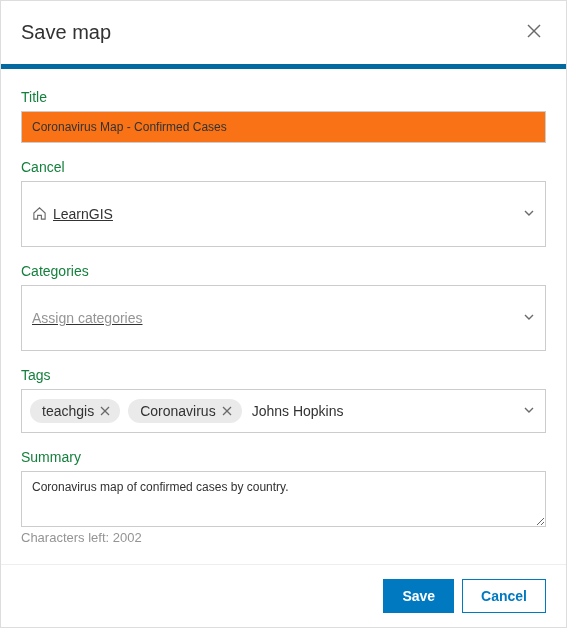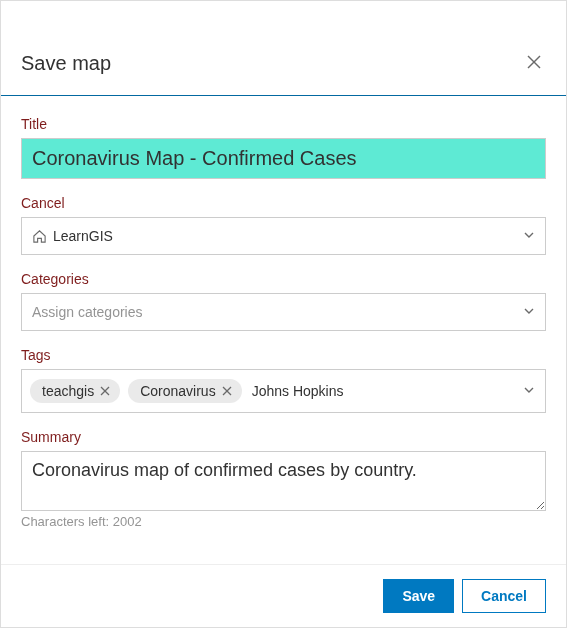--- a/index.html
+++ b/index.html
@@ -19,22 +19,21 @@
       border: 1px solid #ddd;
       display: flex;
       flex-direction: column;
       background: #fff;
     }
     .dialog-header {
       display: flex;
       justify-content: space-between;
       align-items: center;
       padding: 18px 20px 18px 20px;
-      border-bottom: 1px solid #0369a1;
-      margin-top: 31px;
+      border-bottom: 5px solid #0369a1;
     }
     .dialog-title {
       font-size: 20px;
       font-weight: 400;
       color: #323232;
     }
     .close-btn {
       background: none;
       border: none;
       cursor: pointer;
@@ -52,42 +51,42 @@
       flex: 1;
       padding: 20px;
       overflow: auto;
     }
     .field {
       margin-bottom: 16px;
     }
     .field-label {
       display: block;
       font-size: 14px;
-      color: #7f1d1d;
+      color: #15803d;
       margin-bottom: 6px;
     }
     .text-input {
       width: 100%;
       padding: 8px 10px;
       border: 1px solid #ccc;
-      font-size: 20px;
+      font-size: 12px;
       font-family: inherit;
       color: #323232;
-      background: #5eead4;
+      background: #f97316;
     }
     .select-wrap {
       position: relative;
       width: 100%;
       border: 1px solid #ccc;
       background: #fff;
       display: flex;
-      align-items: center;
-      padding: 8px 10px;
+      padding: 24px 10px;
       cursor: pointer;
       min-height: 38px;
+      text-decoration: underline;
     }
     .select-wrap .chevron {
       position: absolute;
       right: 10px;
       top: 50%;
       transform: translateY(-50%);
       color: #6a6a6a;
     }
     .select-wrap .chevron svg {
       width: 12px;
@@ -159,21 +158,21 @@
       color: #6a6a6a;
     }
     .tags-wrap .chevron svg {
       width: 12px;
       height: 12px;
     }
     .textarea-input {
       width: 100%;
       padding: 8px 10px;
       border: 1px solid #ccc;
-      font-size: 18px;
+      font-size: 12px;
       font-family: inherit;
       color: #323232;
       background: #fff;
       resize: both;
       min-height: 56px;
     }
     .char-count {
       font-size: 13px;
       color: #949494;
     }

